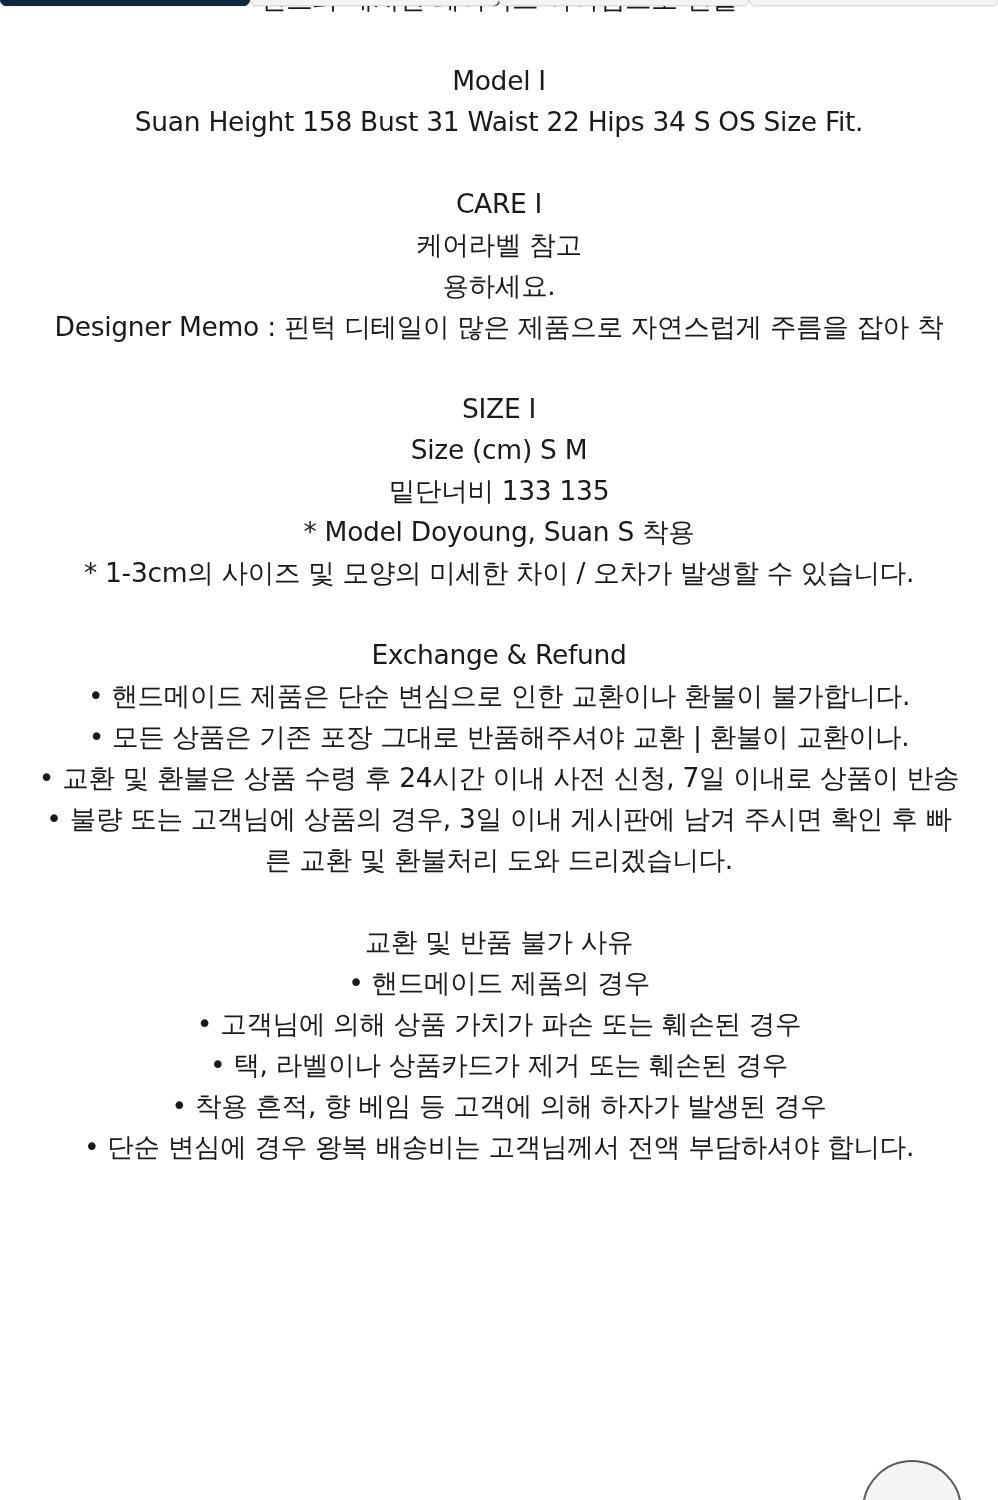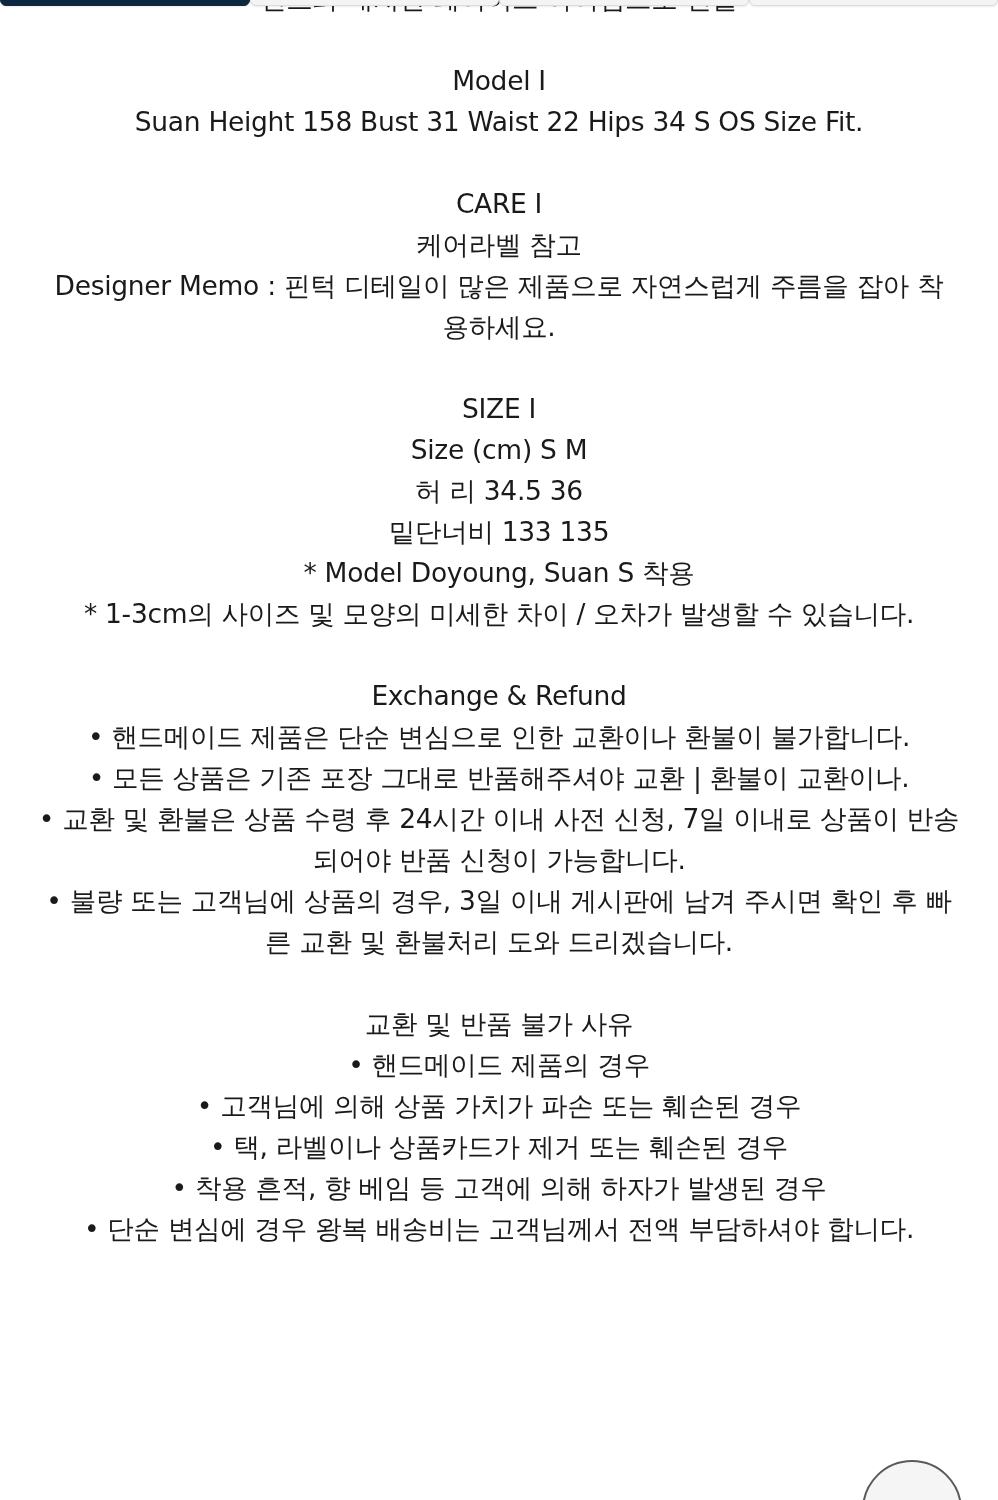--- a/index.html
+++ b/index.html
@@ -87,41 +87,39 @@
 
   <div>
     <span class="line">Model I</span>
     <span class="line">Suan Height 158 Bust 31 Waist 22 Hips 34 S OS Size Fit.</span>
   </div>
   <span class="gap"></span>
 
   <div>
     <span class="line">CARE I</span>
     <span class="line">케어라벨 참고</span>
+    <span class="line">용하세요.</span>
     <span class="line">Designer Memo : 핀턱 디테일이 많은 제품으로 자연스럽게 주름을 잡아 착</span>
-    <span class="line">용하세요.</span>
   </div>
   <span class="gap"></span>
 
   <div>
     <span class="line">SIZE I</span>
     <span class="line">Size (cm) S M</span>
-    <span class="line">허 리 34.5 36</span>
     <span class="line">밑단너비 133 135</span>
     <span class="line">* Model Doyoung, Suan S 착용</span>
     <span class="line">* 1-3cm의 사이즈 및 모양의 미세한 차이 / 오차가 발생할 수 있습니다.</span>
   </div>
   <span class="gap"></span>
 
   <div>
     <span class="line">Exchange &amp; Refund</span>
     <span class="line">• 핸드메이드 제품은 단순 변심으로 인한 교환이나 환불이 불가합니다.</span>
     <span class="line">• 모든 상품은 기존 포장 그대로 반품해주셔야 교환 | 환불이 교환이나.</span>
     <span class="line">• 교환 및 환불은 상품 수령 후 24시간 이내 사전 신청, 7일 이내로 상품이 반송</span>
-    <span class="line">되어야 반품 신청이 가능합니다.</span>
     <span class="line">• 불량 또는 고객님에 상품의 경우, 3일 이내 게시판에 남겨 주시면 확인 후 빠</span>
     <span class="line">른 교환 및 환불처리 도와 드리겠습니다.</span>
   </div>
   <span class="gap"></span>
 
   <div>
     <span class="line">교환 및 반품 불가 사유</span>
     <span class="line">• 핸드메이드 제품의 경우</span>
     <span class="line">• 고객님에 의해 상품 가치가 파손 또는 훼손된 경우</span>
     <span class="line">• 택, 라벨이나 상품카드가 제거 또는 훼손된 경우</span>

